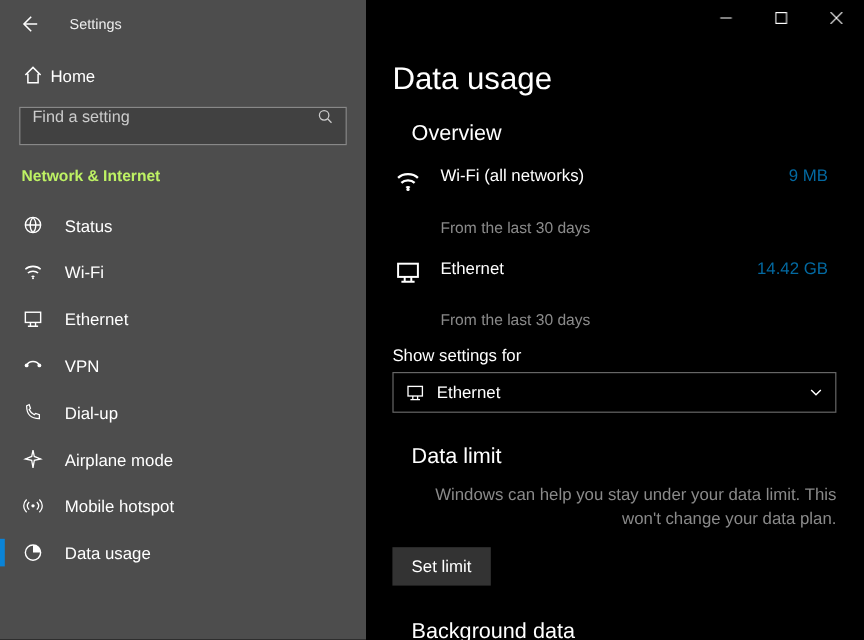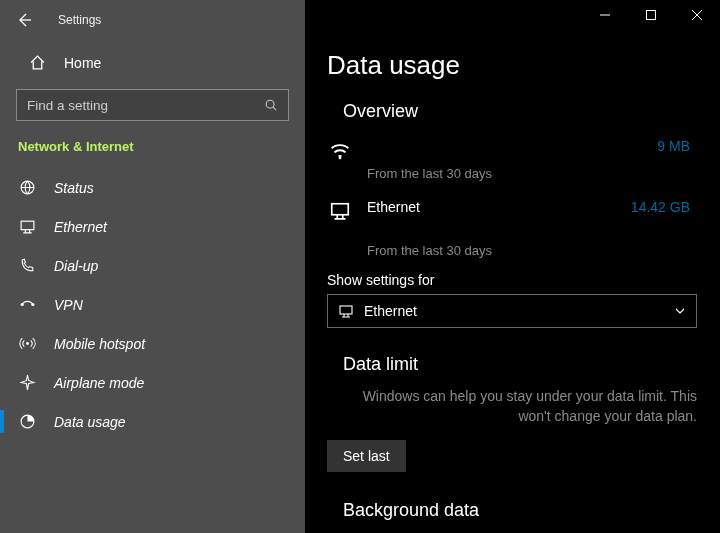--- a/index.html
+++ b/index.html
@@ -16,39 +16,39 @@
       position: relative;
     }
     .titlebar {
       display: flex; align-items: center;
       padding: 10px 14px 14px 14px;
       gap: 24px;
     }
     .back-btn { width: 20px; height: 20px; display: flex; align-items: center; justify-content: center; cursor: pointer; }
     .titlebar-title { font-size: 12px; color: #eee; }
     .home-row {
-      display: flex; align-items: center; gap: 18px;
-      padding: 10px 28px; cursor: pointer;
+      display: flex; align-items: center; gap: 6px;
+      padding: 10px 18px; cursor: pointer;
     }
     .home-row .icon { width: 18px; display:flex; justify-content:center; }
     .home-row span.label { font-size: 14px; color: #fff; }
     .search-box {
       margin: 8px 16px 14px 16px;
       height: 32px;
       border: 1px solid #888;
       background: rgba(0,0,0,0.15);
-      display: flex; align-items: center; justify-content: space-between;
+      display: flex; justify-content: space-between;
       padding: 0 10px; cursor: text;
     }
     .search-box .ph { color: #ccc; font-size: 13.5px; }
     .section-header {
       padding: 4px 18px 14px 18px;
       font-size: 13px; font-weight: 600; color: #bef264;
     }
-    .nav-list { display: flex; flex-direction: column; font-style: italic; }
+    .nav-list { display: flex; flex-direction: column; }
     .nav-item {
       display: flex; align-items: center; gap: 18px;
       padding: 11px 18px; cursor: pointer;
       position: relative;
     }
     .nav-item .icon { width: 18px; display:flex; justify-content:center; }
     .nav-item .label { font-size: 14px; color: #fff; }
     .nav-item.active::before {
       content: ""; position: absolute; left: 0; top: 8px; bottom: 8px;
       width: 4px; background: #0a84d8;
@@ -138,60 +138,69 @@
           <svg width="17" height="17" viewBox="0 0 16 16">
             <circle cx="8" cy="8" r="6" stroke="#fff" stroke-width="1.1" fill="none"></circle>
             <path d="M2 8 H14 M8 2 C5 5 5 11 8 14 M8 2 C11 5 11 11 8 14" stroke="#fff" stroke-width="1" fill="none"></path>
           </svg>
         </span>
       <span class="label">Status</span>
     </div>
     <div class="nav-item">
       <span class="icon">
           <svg width="17" height="17" viewBox="0 0 16 16">
+            <path d="M2 6 C5 3 11 3 14 6 M4 9 C6 7 10 7 12 9 M7 12 C7.5 11.5 8.5 11.5 9 12" stroke="#fff" stroke-width="1.2" fill="none"></path>
+            <circle cx="8" cy="13" r="0.8" fill="#fff"></circle>
+          </svg>
+        </span>
+      <span class="label">Wi-Fi</span>
+    </div>
+    <div class="nav-item">
+      <span class="icon">
+          <svg width="17" height="17" viewBox="0 0 16 16">
             <rect x="2" y="3" width="12" height="8" stroke="#fff" stroke-width="1.1" fill="none"></rect>
             <path d="M6 11 V14 M10 11 V14 M4 14 H12" stroke="#fff" stroke-width="1.1"></path>
           </svg>
         </span>
       <span class="label">Ethernet</span>
-    </div>
-    <div class="nav-item">
-      <span class="icon">
-          <svg width="17" height="17" viewBox="0 0 16 16">
-            <path d="M3 3 C3 10 6 13 13 13 L13 10 L10 9 L9 10 C7 9 6 8 5 6 L6 5 L5 2 Z" stroke="#fff" stroke-width="1" fill="none"></path>
-          </svg>
-        </span>
-      <span class="label">Dial-up</span>
     </div>
     <div class="nav-item">
       <span class="icon">
           <svg width="17" height="17" viewBox="0 0 16 16">
             <circle cx="3" cy="8" r="1.5" fill="#fff"></circle>
             <circle cx="13" cy="8" r="1.5" fill="#fff"></circle>
             <path d="M3 8 C5 4 11 4 13 8" stroke="#fff" stroke-width="1.1" fill="none"></path>
           </svg>
         </span>
       <span class="label">VPN</span>
     </div>
     <div class="nav-item">
       <span class="icon">
           <svg width="17" height="17" viewBox="0 0 16 16">
+            <path d="M3 3 C3 10 6 13 13 13 L13 10 L10 9 L9 10 C7 9 6 8 5 6 L6 5 L5 2 Z" stroke="#fff" stroke-width="1" fill="none"></path>
+          </svg>
+        </span>
+      <span class="label">Dial-up</span>
+    </div>
+    <div class="nav-item">
+      <span class="icon">
+          <svg width="17" height="17" viewBox="0 0 16 16">
+            <path d="M8 1 L9 6 L14 8 L9 9 L8 15 L7 9 L2 8 L7 6 Z" stroke="#fff" stroke-width="1" fill="none"></path>
+          </svg>
+        </span>
+      <span class="label">Airplane mode</span>
+    </div>
+    <div class="nav-item">
+      <span class="icon">
+          <svg width="17" height="17" viewBox="0 0 16 16">
             <circle cx="8" cy="8" r="1.3" fill="#fff"></circle>
             <path d="M5 5 C3 7 3 9 5 11 M11 5 C13 7 13 9 11 11 M3 3 C0 6 0 10 3 13 M13 3 C16 6 16 10 13 13" stroke="#fff" stroke-width="1" fill="none"></path>
           </svg>
         </span>
       <span class="label">Mobile hotspot</span>
-    </div>
-    <div class="nav-item">
-      <span class="icon">
-          <svg width="17" height="17" viewBox="0 0 16 16">
-            <path d="M8 1 L9 6 L14 8 L9 9 L8 15 L7 9 L2 8 L7 6 Z" stroke="#fff" stroke-width="1" fill="none"></path>
-          </svg>
-        </span>
-      <span class="label">Airplane mode</span>
     </div>
     <div class="nav-item active">
       <span class="icon">
           <svg width="17" height="17" viewBox="0 0 16 16">
             <circle cx="8" cy="8" r="6" stroke="#fff" stroke-width="1.1" fill="none"></circle>
             <path d="M8 2 A6 6 0 0 1 14 8 L8 8 Z" fill="#fff"></path>
           </svg>
         </span>
       <span class="label">Data usage</span>
     </div>
@@ -223,20 +232,21 @@
     <div class="subhead">Overview</div>
 
     <div class="usage-row">
       <span class="icon">
           <svg width="22" height="22" viewBox="0 0 16 16">
             <path d="M2 6 C5 3 11 3 14 6 M4 9 C6 7 10 7 12 9 M7 12 C7.5 11.5 8.5 11.5 9 12" stroke="#fff" stroke-width="1.4" fill="none"></path>
             <circle cx="8" cy="13" r="1" fill="#fff"></circle>
           </svg>
         </span>
       <div class="usage-mid">
+        <div class="usage-name">Wi-Fi (all networks)</div>
         <div class="usage-sub">From the last 30 days</div>
       </div>
       <div class="usage-val">9 MB</div>
     </div>
 
     <div class="usage-row">
       <span class="icon">
           <svg width="22" height="22" viewBox="0 0 16 16">
             <rect x="2" y="2" width="12" height="8" stroke="#fff" stroke-width="1.2" fill="none"></rect>
             <path d="M6 10 V13 M10 10 V13 M4 13 H12" stroke="#fff" stroke-width="1.2"></path>
@@ -263,17 +273,17 @@
       </div>
       <span>
           <svg width="12" height="12" viewBox="0 0 12 12">
             <path d="M2 4 L6 8 L10 4" stroke="#fff" stroke-width="1.2" fill="none"></path>
           </svg>
         </span>
     </div>
 
     <div class="subhead">Data limit</div>
     <div class="desc-text">Windows can help you stay under your data limit. This won't change your data plan.</div>
-    <div class="btn">Set last</div>
+    <div class="btn">Set limit</div>
 
     <div class="subhead">Background data</div>
   </div>
 </div>
 
 </body></html>

